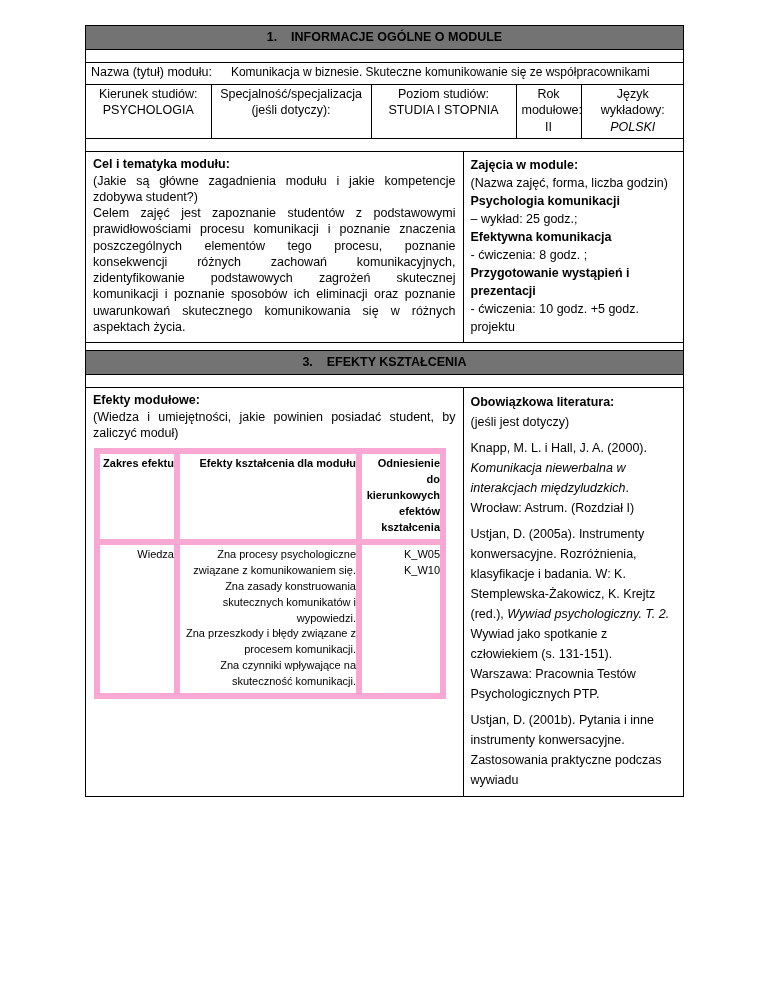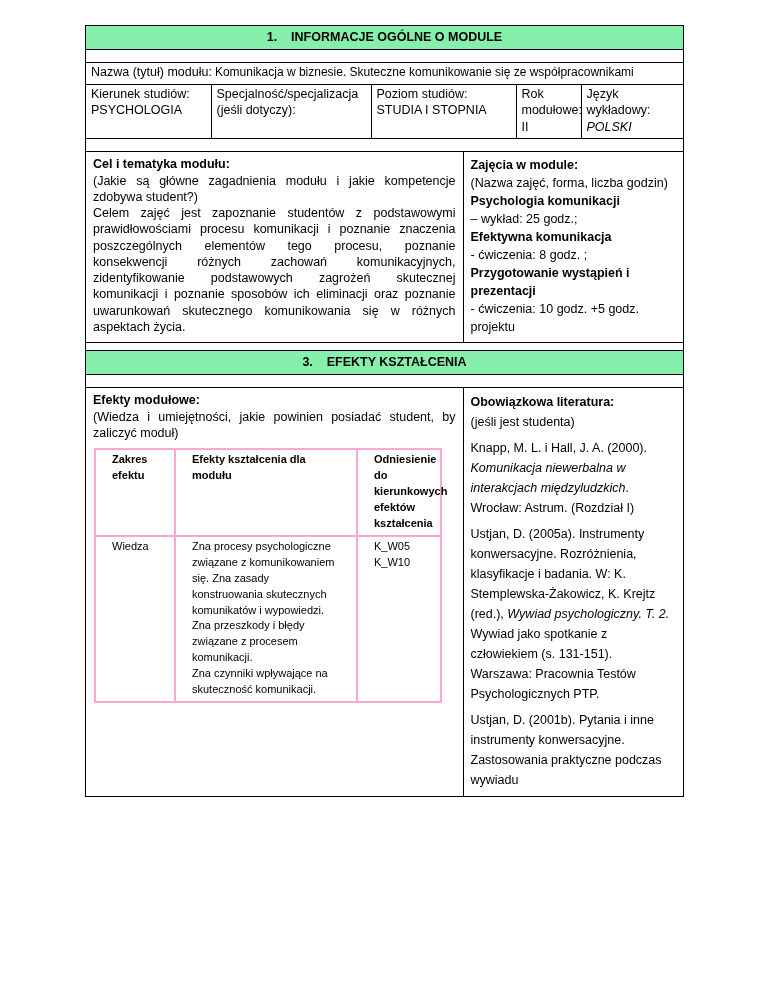--- a/index.html
+++ b/index.html
@@ -9,50 +9,50 @@
     font-family:"Liberation Sans","DejaVu Sans",sans-serif;
     color:#000;
   }
   .frame { width:599px; margin:25px 0 0 85px; border:1px solid #000; background:#fff; }
   .frame > * + * { border-top:1px solid #000; }
 
   .gap    { height:13px; }
   .gap-sm { height:8px; }
 
   .sec-heading {
-    background:#86efac; font-weight:700; font-size:12.5px;
+    background:#737373; font-weight:700; font-size:12.5px;
     text-align:center; padding:4px 0 5px; white-space:pre-wrap;
   }
 
   table { border-collapse:collapse; table-layout:fixed; width:100%; }
   td,th { vertical-align:top; }
 
   .tbl { font-size:12.5px; line-height:1.32; }
   .tbl td { padding:1px 5px 3px; }
   .tbl td + td { border-left:1px solid #000; }
-  .tbl tr + tr td { border-top:1px solid #000; }
+  .tbl tr + tr td { border-top:1px solid #000;text-align:center; }
 
-  .mn-val { margin-left:3px; font-size:12px; }
+  .mn-val { margin-left:19px; font-size:12px; }
   .it { font-style:italic; }
   .b  { font-weight:700; }
   .bi { font-weight:700; font-style:italic; }
 
   .sec { font-size:12.5px; }
   .sec td { padding:4px 7px 6px; }
   .sec td + td { border-left:1px solid #000; }
 
   .left-col { line-height:1.3; }
   .just { text-align:justify; }
   .zaj  { line-height:1.44; }
 
   .lit { line-height:1.6; }
   .lit-p { margin:6px 0 0; }
 
   .inner { width:346px; margin:7px 0 10px 1px; font-size:11px; line-height:1.45; }
-  .inner th, .inner td { border:2px solid #f9a8d4; padding:2px 16px 3px; text-align:left; }
+  .inner th, .inner td { border:6px solid #f9a8d4; padding:2px 0 3px; text-align:right; }
   .inner th { font-weight:700; }
   .pre { white-space:pre-wrap; }
   .odn-cell { padding-top:30px; }
 </style>
 </head>
 <body>
 
 <div class="page">
   <div class="frame">
 
@@ -158,21 +158,21 @@
 Zna przeszkody i błędy związane z procesem komunikacji.
 Zna czynniki wpływające na skuteczność komunikacji.</td>
                   <td class="pre odn-cell">K_W05
 K_W10</td>
                 </tr>
               </tbody>
             </table>
           </td>
           <td class="lit">
             <div class="b">Obowiązkowa literatura:</div>
-            <div>(jeśli jest studenta)</div>
+            <div>(jeśli jest dotyczy)</div>
             <p class="lit-p"><span>Knapp, M. L. i Hall, J. A. (2000). </span><span class="it">Komunikacja niewerbalna w interakcjach międzyludzkich</span><span>. Wrocław: Astrum. (Rozdział I)</span></p>
             <p class="lit-p"><span>Ustjan, D. (2005a). Instrumenty konwersacyjne. Rozróżnienia, klasyfikacje i badania. W: K. Stemplewska-Żakowicz, K. Krejtz (red.), </span><span class="it">Wywiad psychologiczny. T. 2.</span><span> Wywiad jako spotkanie z człowiekiem (s. 131-151). Warszawa: Pracownia Testów Psychologicznych PTP.</span></p>
             <p class="lit-p">Ustjan, D. (2001b). Pytania i inne instrumenty konwersacyjne. Zastosowania praktyczne podczas wywiadu</p>
           </td>
         </tr>
       </tbody>
     </table>
 
   </div>
 </div>

